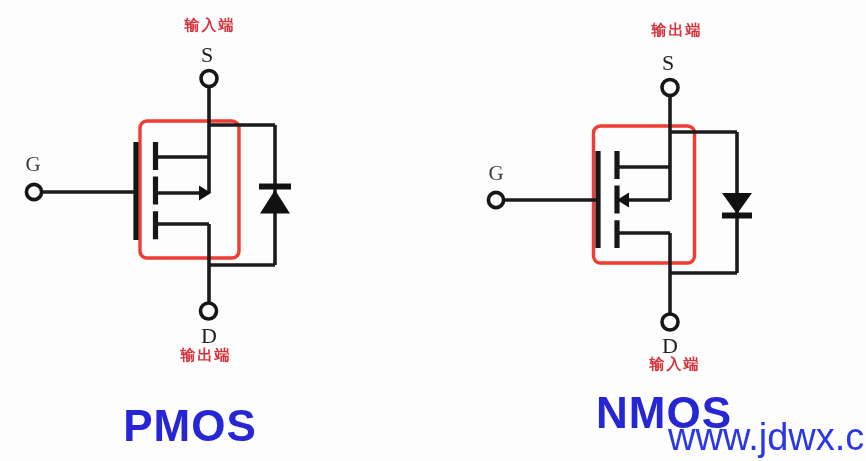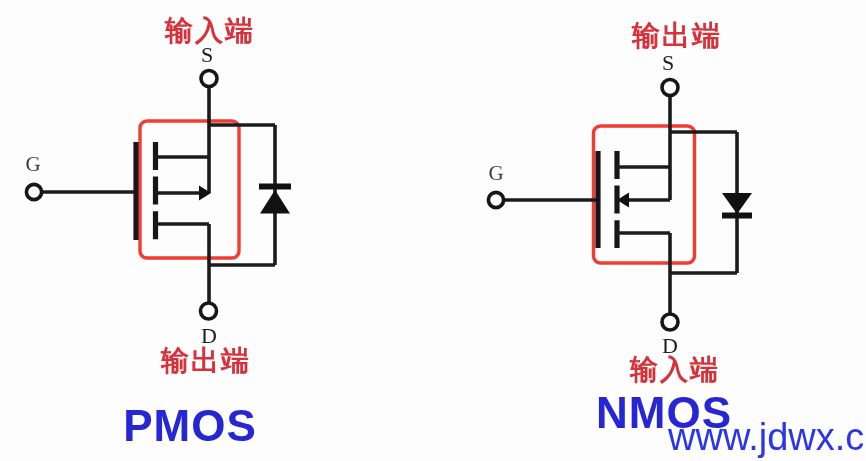--- a/index.html
+++ b/index.html
@@ -18,21 +18,21 @@
     position: absolute;
     left: 0; top: 0;
   }
   .lbl {
     position: absolute;
     white-space: nowrap;
     line-height: 1;
     transform: translateX(-50%);
   }
   .terminal-cn {
-    font-size: 28px;
+    font-size: 15px;
     font-weight: 700;
     color: #d6323b;
     letter-spacing: 2px;
     text-align: center;
   }
   .pin {
     font-family: "Liberation Serif", serif;
     font-size: 22px;
     color: #1e1e1e;
   }

